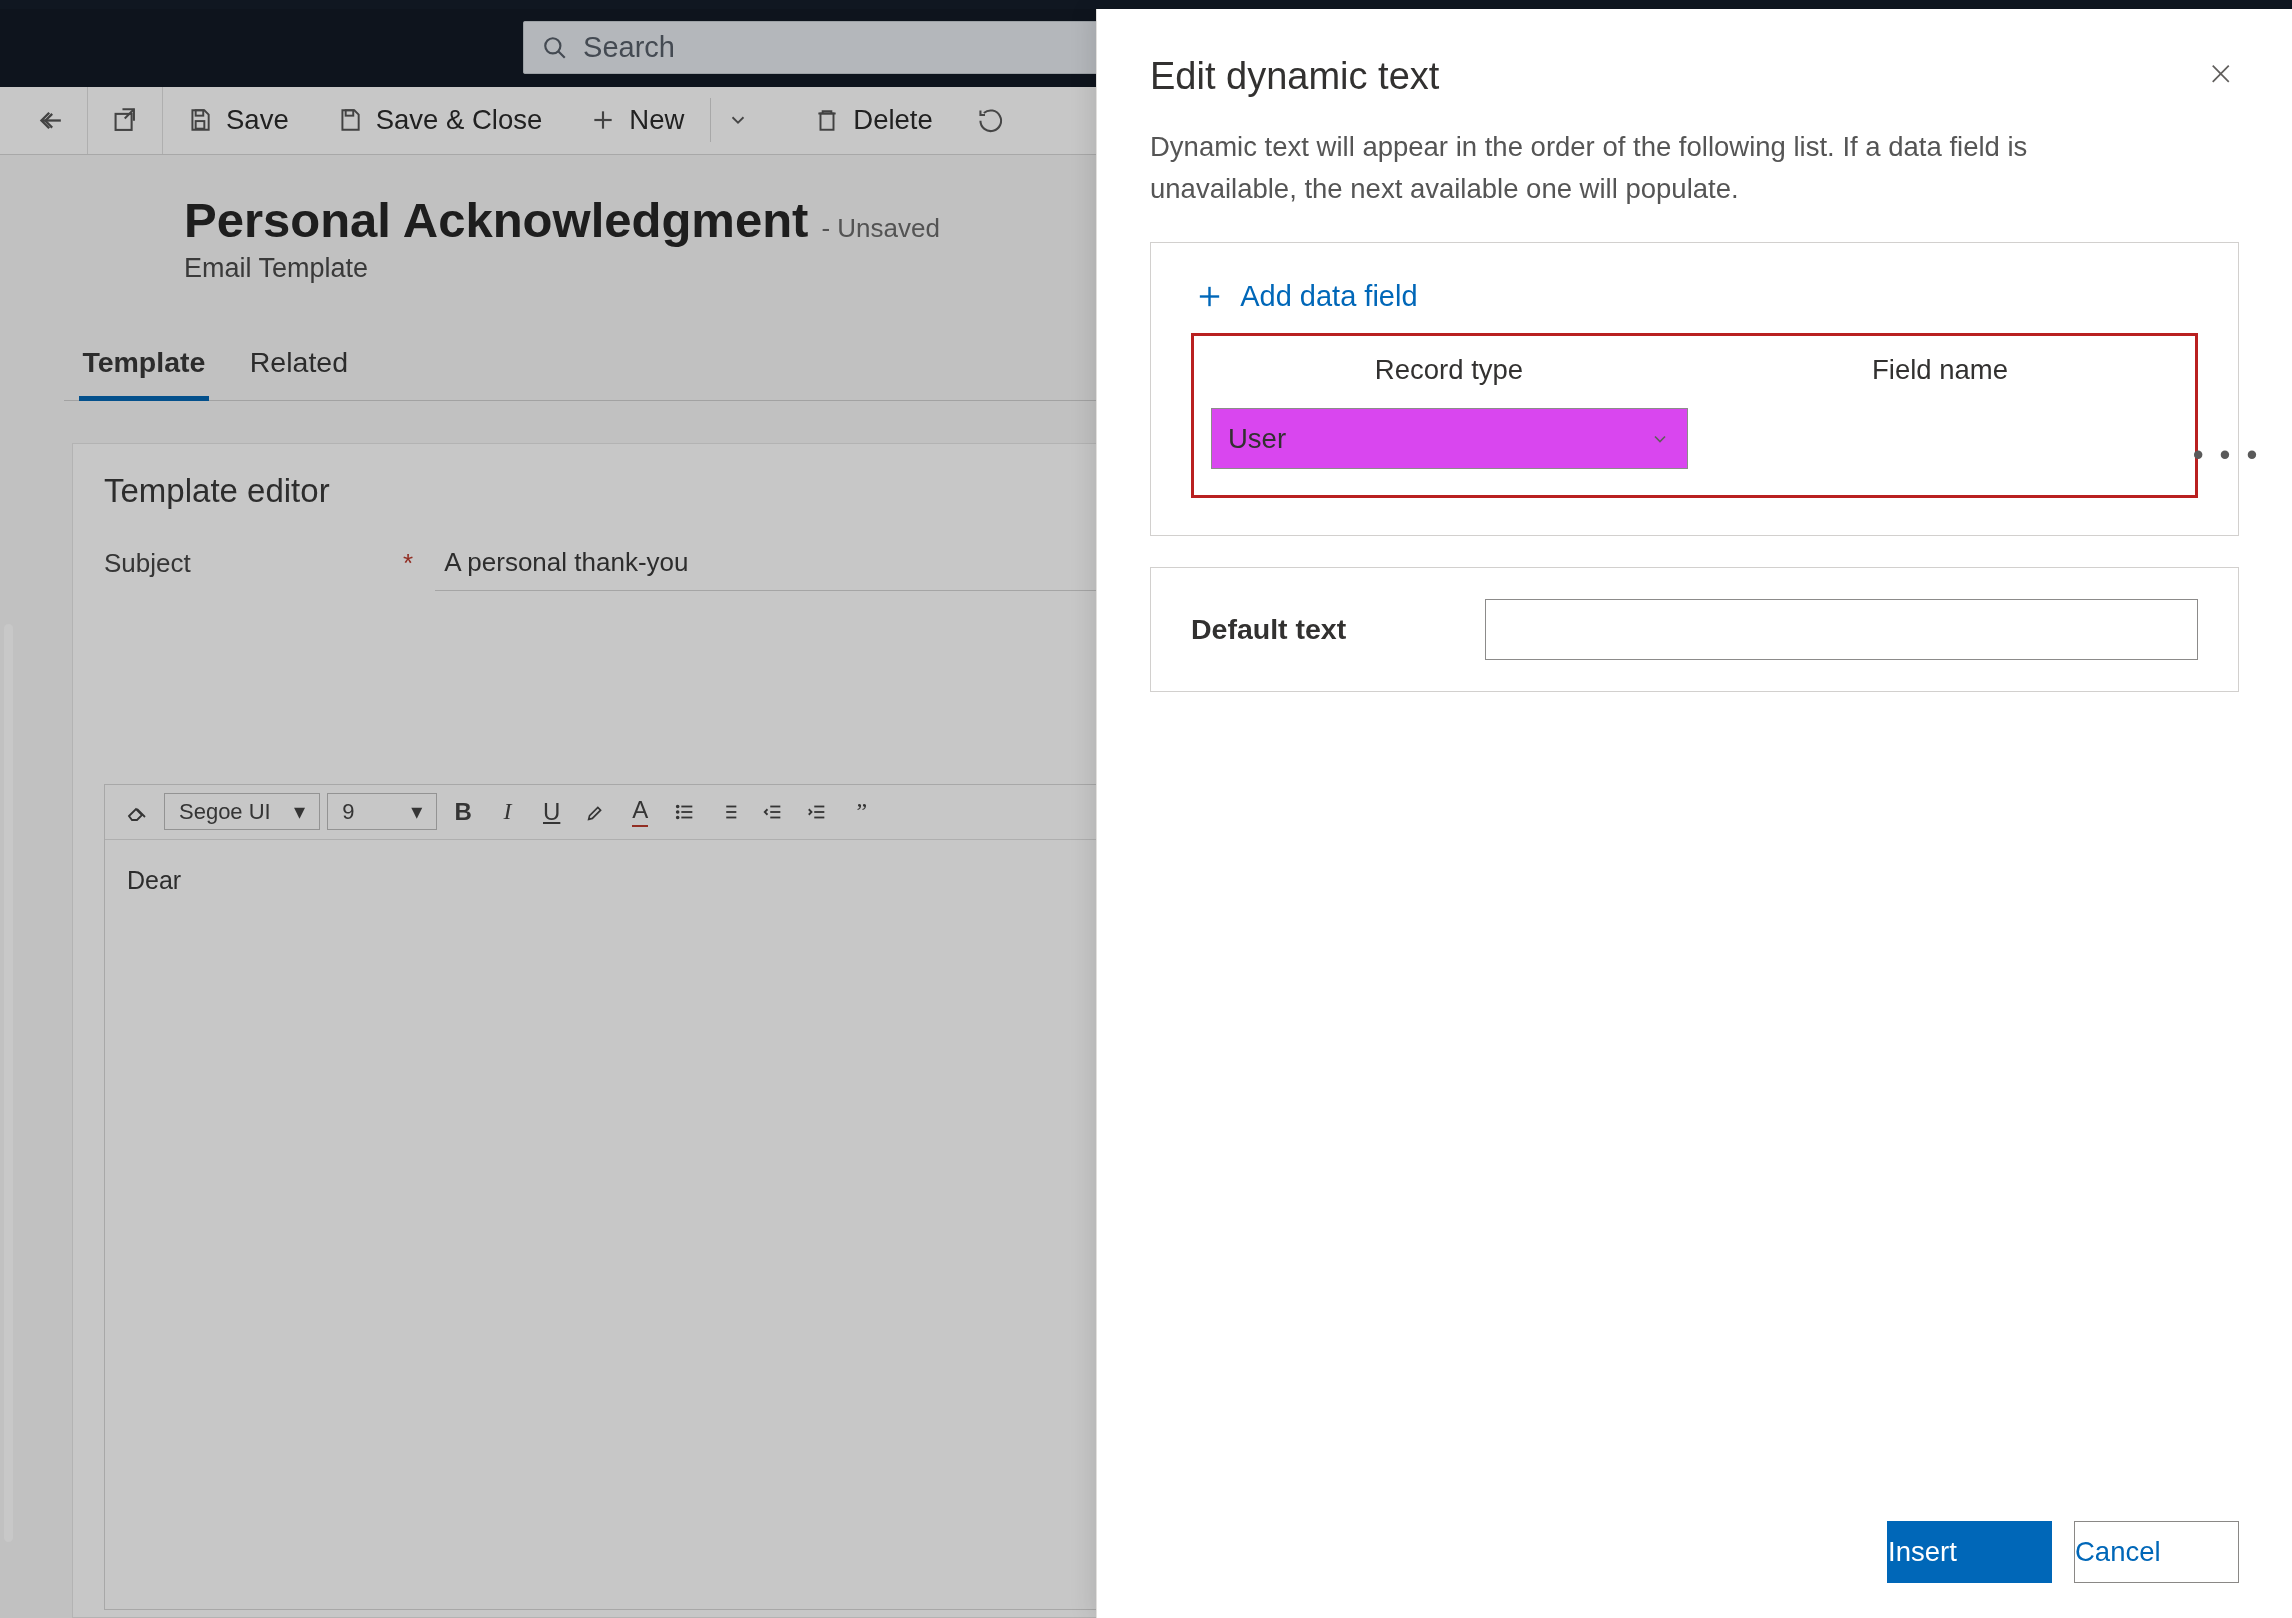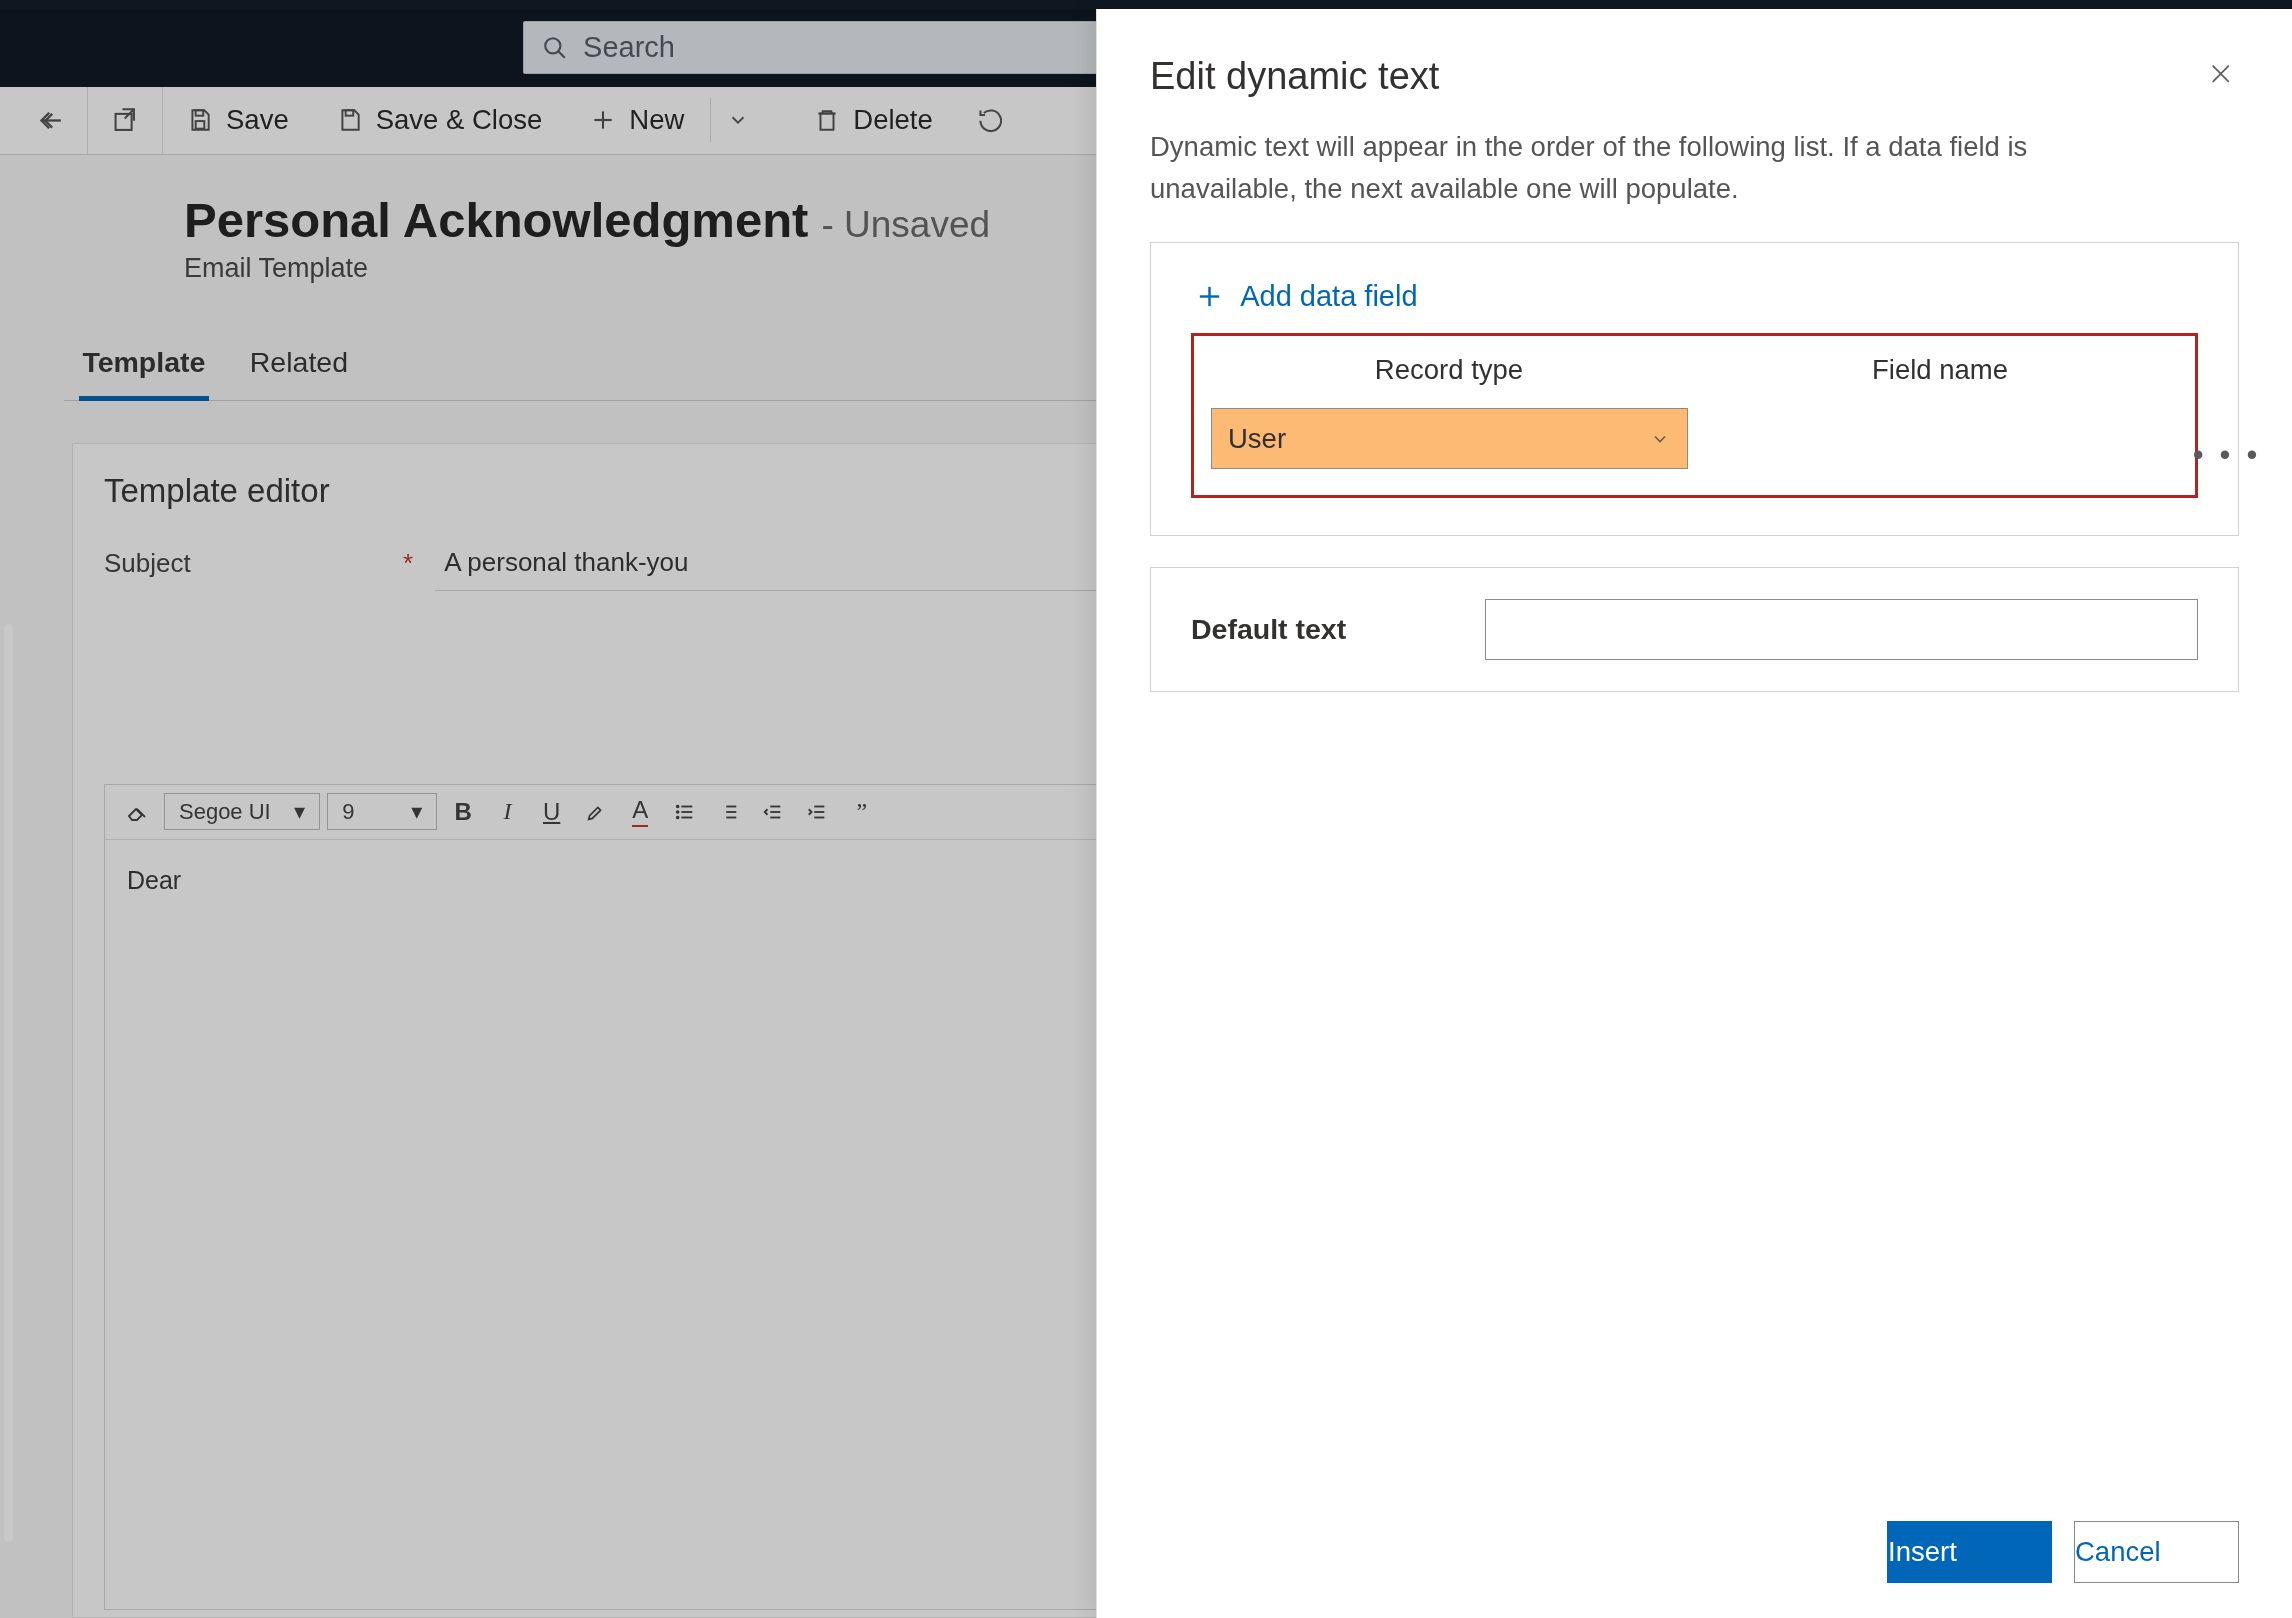--- a/index.html
+++ b/index.html
@@ -64,21 +64,21 @@
   .page-head {
     padding: 37px 0 0 184px;
   }
   .page-head .title-row {
     display: flex; align-items: baseline; gap: 13px;
   }
   .page-head h1 {
     font-size: 49px; font-weight: 600; color: #262626;
   }
   .page-head .status {
-    font-size: 37px; color: #6a6a6a; font-weight: 400;
+    font-size: 26px; color: #6a6a6a; font-weight: 400;
   }
   .page-head .subtitle {
     font-size: 27px; color: #4a4a4a; margin-top: 5.5px;
   }
   .tabs {
     margin: 53px 0 0 64px;
     display: flex; gap: 37px;
     border-bottom: 0.9px solid #d0d0d0;
     padding-left: 14.7px;
   }
@@ -197,21 +197,21 @@
     text-align: center;
   }
   .hlbox .hlabel {
     font-size: 27.5px; color: #323130; font-weight: 400;
     margin-bottom: 22px;
   }
   .combo {
     height: 61px; border: 0.9px solid #8c8b8a;
     display: flex; align-items: center; justify-content: space-between;
     padding: 0 16.5px; font-size: 27.5px; color: #323130;
-    cursor: pointer; background:#fdba74;
+    cursor: pointer; background:#d946ef;
   }
   .combo svg { color: #605e5c; }
   .dots {
     position: absolute;
     right: -66px; top: 101px;
     color: #5a5a5a; font-size: 31px;
     letter-spacing: 3.7px;
     cursor: pointer;
   }
   .card2 {

